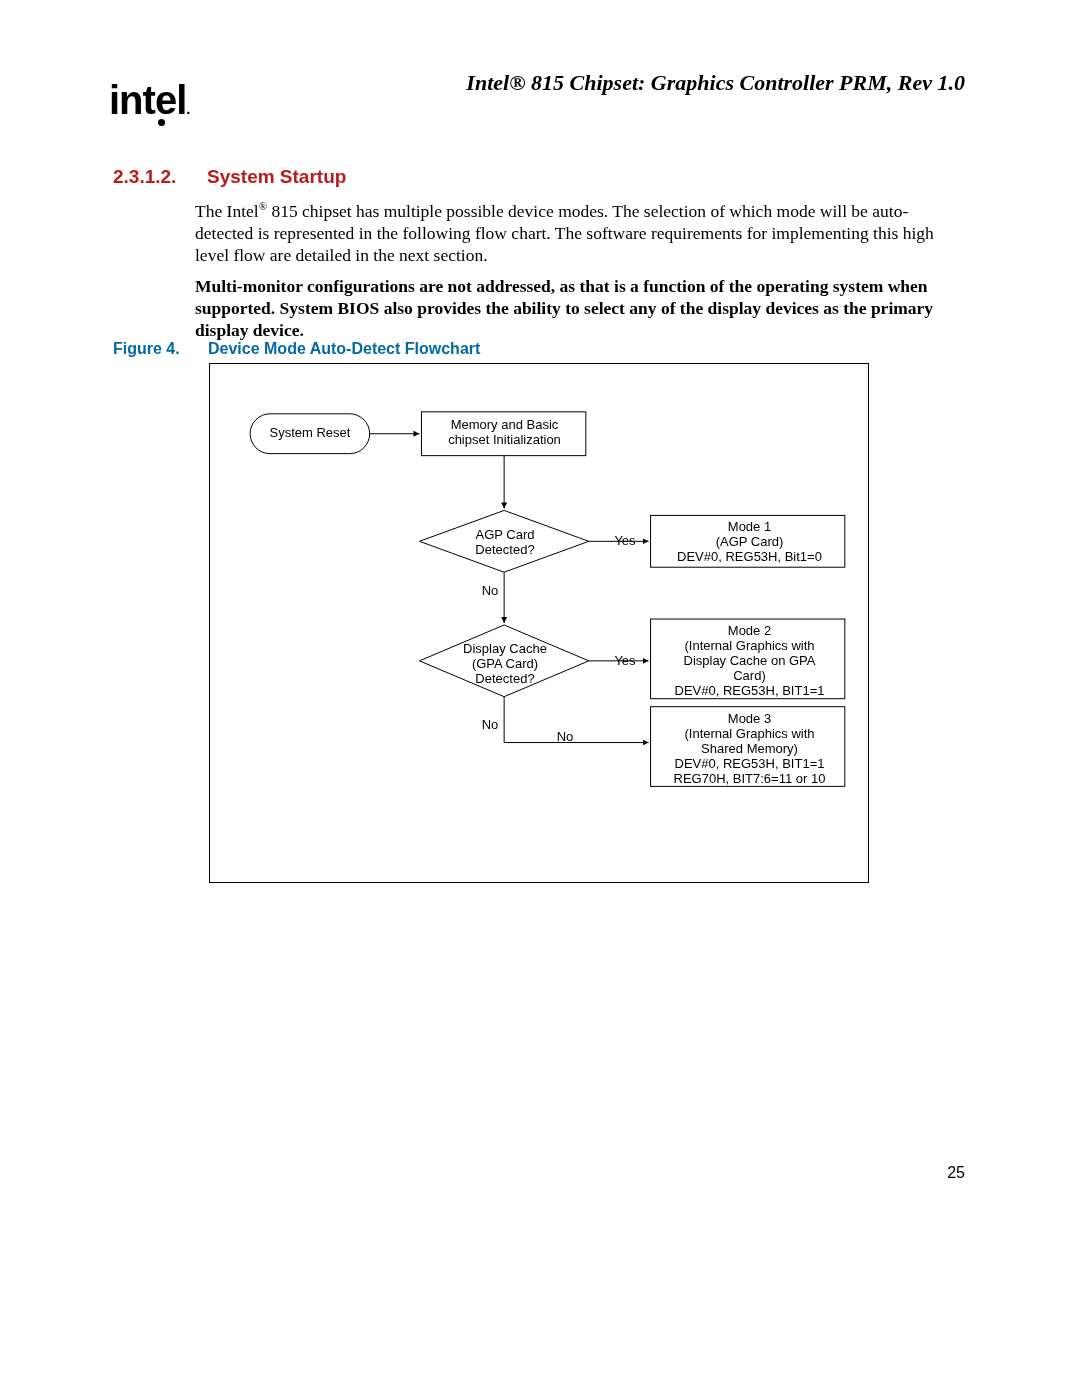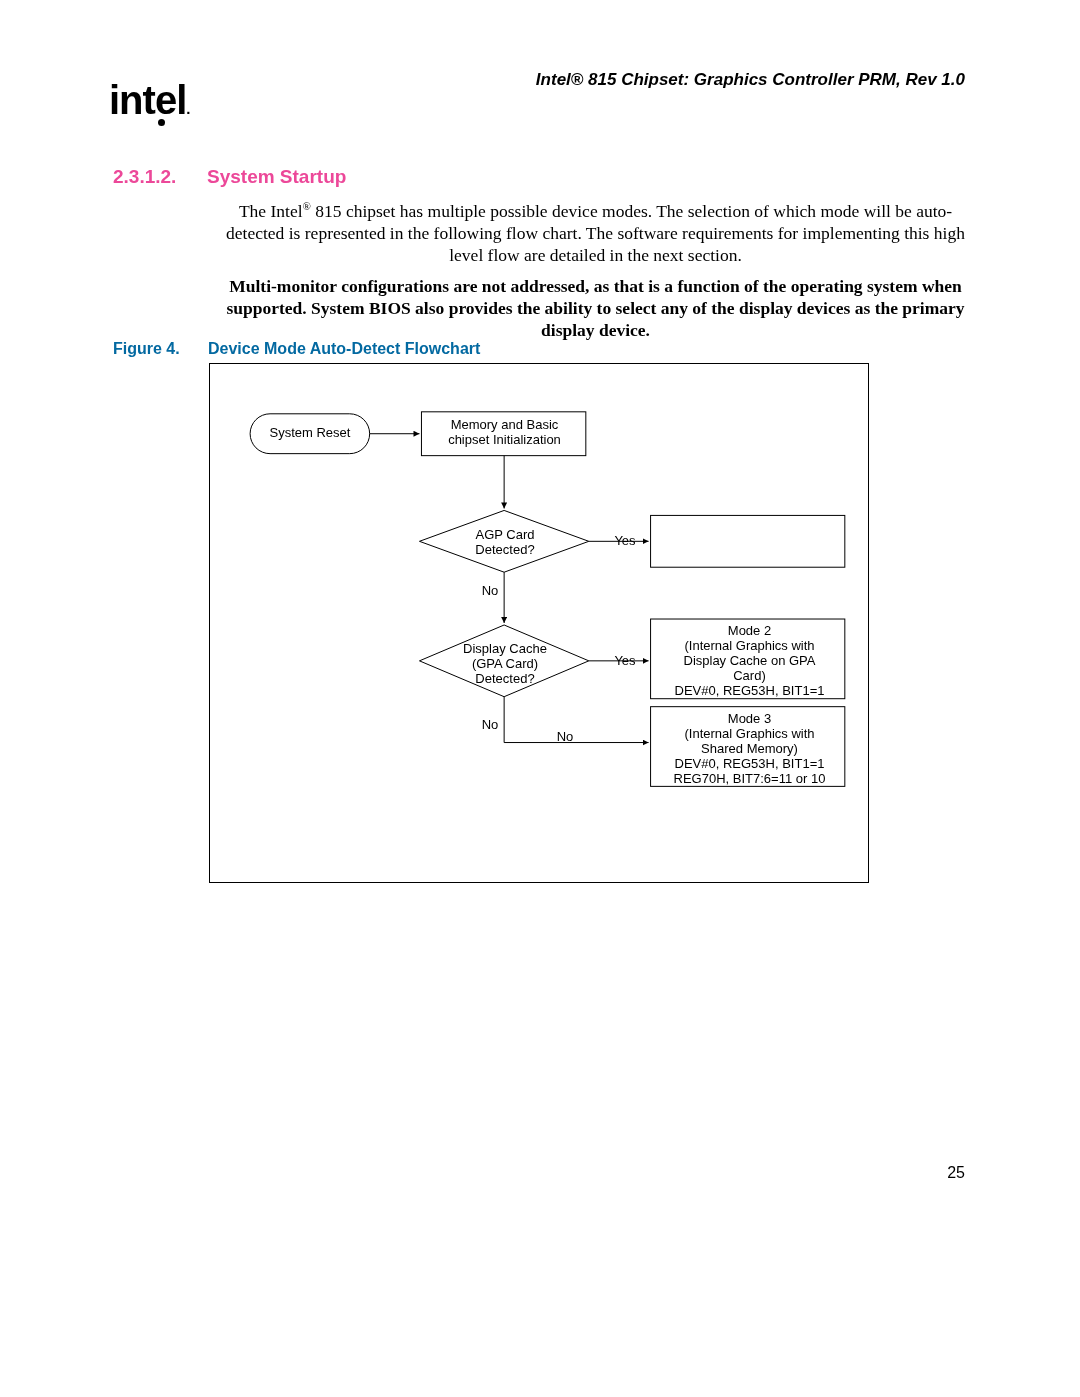--- a/index.html
+++ b/index.html
@@ -10,22 +10,22 @@
       font-family: "Times New Roman", serif;
       color: #000;
       position: relative;
     }
     .header-title {
       position: absolute;
       top: 70px;
       right: 115px;
       font-style: italic;
       font-weight: bold;
-      font-size: 17px;
-      font-family: Liberation Sans, sans-serif;
+      font-size: 22px;
+      font-family: Liberation Serif, serif;
     }
     .logo {
       position: absolute;
       top: 78px;
       left: 109px;
       font-family: Arial, sans-serif;
       font-weight: bold;
       font-size: 40px;
       letter-spacing: -1px;
     }
@@ -42,30 +42,29 @@
       bottom: -4px;
       left: 3px;
     }
     .section-heading {
       position: absolute;
       top: 166px;
       left: 113px;
       font-family: Arial, sans-serif;
       font-weight: bold;
       font-size: 19px;
-      color: #ec4899;
+      color: #b91c1c;
     }
     .section-heading .num { display: inline-block; width: 94px; }
     .body-para {
       position: absolute;
-      left: 223px;
+      left: 195px;
       width: 745px;
       font-size: 17.5px;
       line-height: 1.25;
-      text-align: center;
     }
     .para1 { top: 200px; }
     .para2 { top: 276px; font-weight: bold; }
     .sup { font-size: 11px; vertical-align: super; }
     .figure-caption {
       position: absolute;
       top: 340px;
       left: 113px;
       font-family: Arial, sans-serif;
       font-weight: bold;
@@ -156,20 +155,23 @@
     <span>Memory and Basic</span><br><span>chipset Initialization</span>
   </div>
 
   <div class="fc-label" style="top:164px; left:225px; width:140px;">
     <span>AGP Card</span><br><span>Detected?</span>
   </div>
 
   <div class="fc-label" style="top:170px; left:395px; width:40px;">Yes</div>
   <div class="fc-label" style="top:220px; left:265px; width:30px;">No</div>
 
+  <div class="fc-label" style="top:156px; left:442px; width:195px;">
+    <span>Mode 1</span><br><span>(AGP Card)</span><br><span>DEV#0, REG53H, Bit1=0</span>
+  </div>
 
   <div class="fc-label" style="top:278px; left:225px; width:140px;">
     <span>Display Cache</span><br><span>(GPA Card)</span><br><span>Detected?</span>
   </div>
 
   <div class="fc-label" style="top:290px; left:395px; width:40px;">Yes</div>
   <div class="fc-label" style="top:354px; left:265px; width:30px;">No</div>
   <div class="fc-label" style="top:366px; left:340px; width:30px;">No</div>
 
   <div class="fc-label" style="top:260px; left:442px; width:195px;">

